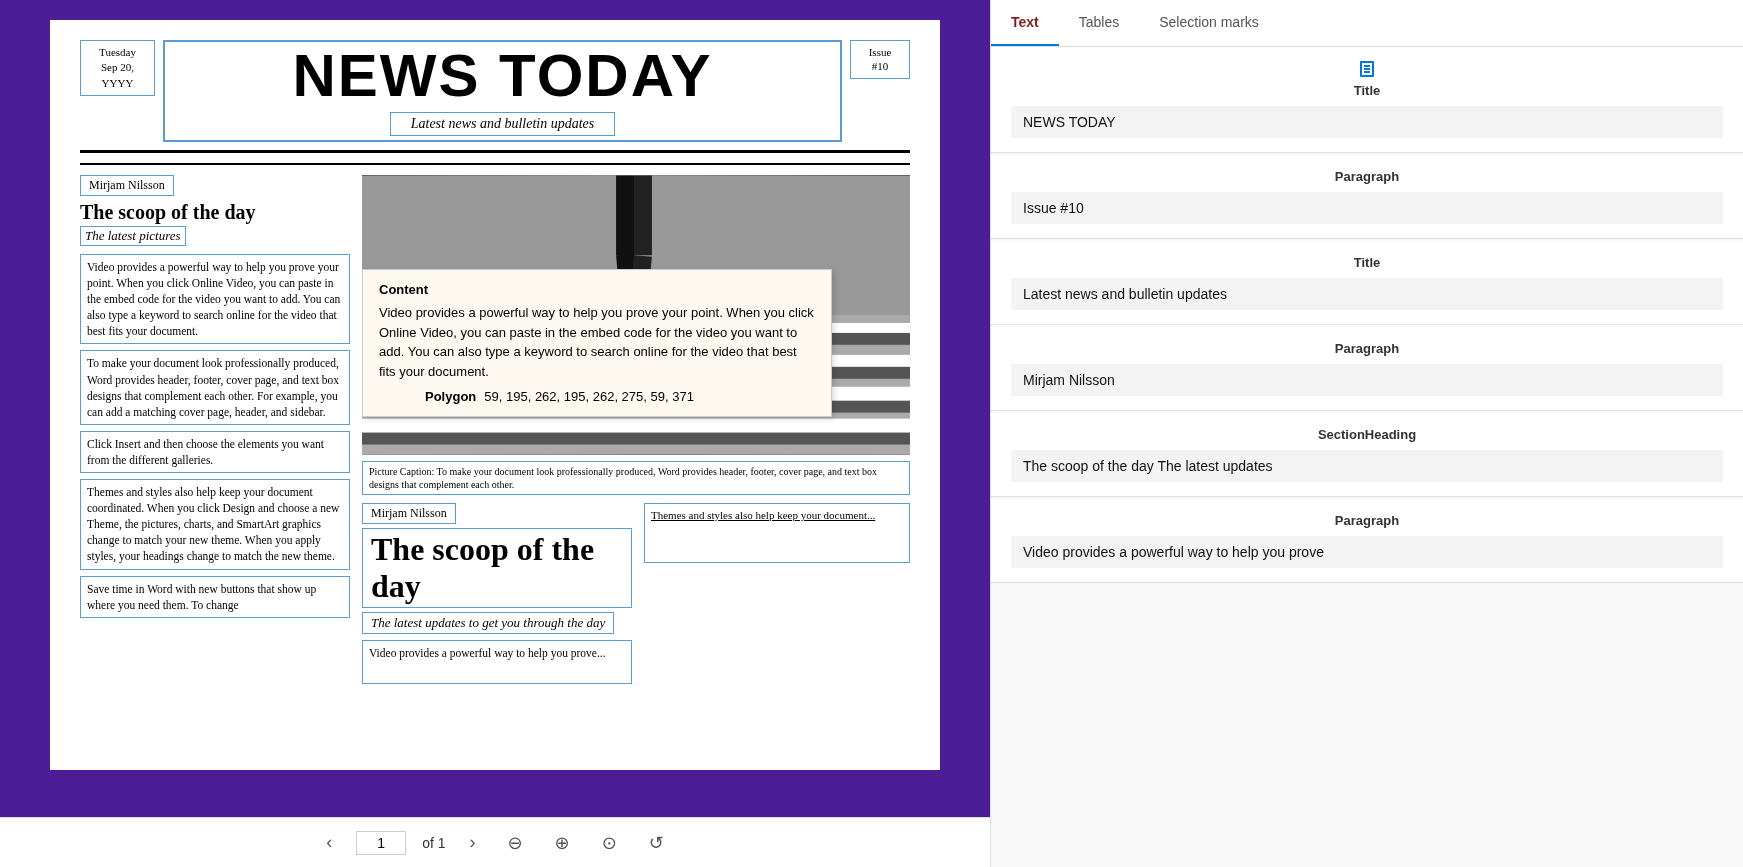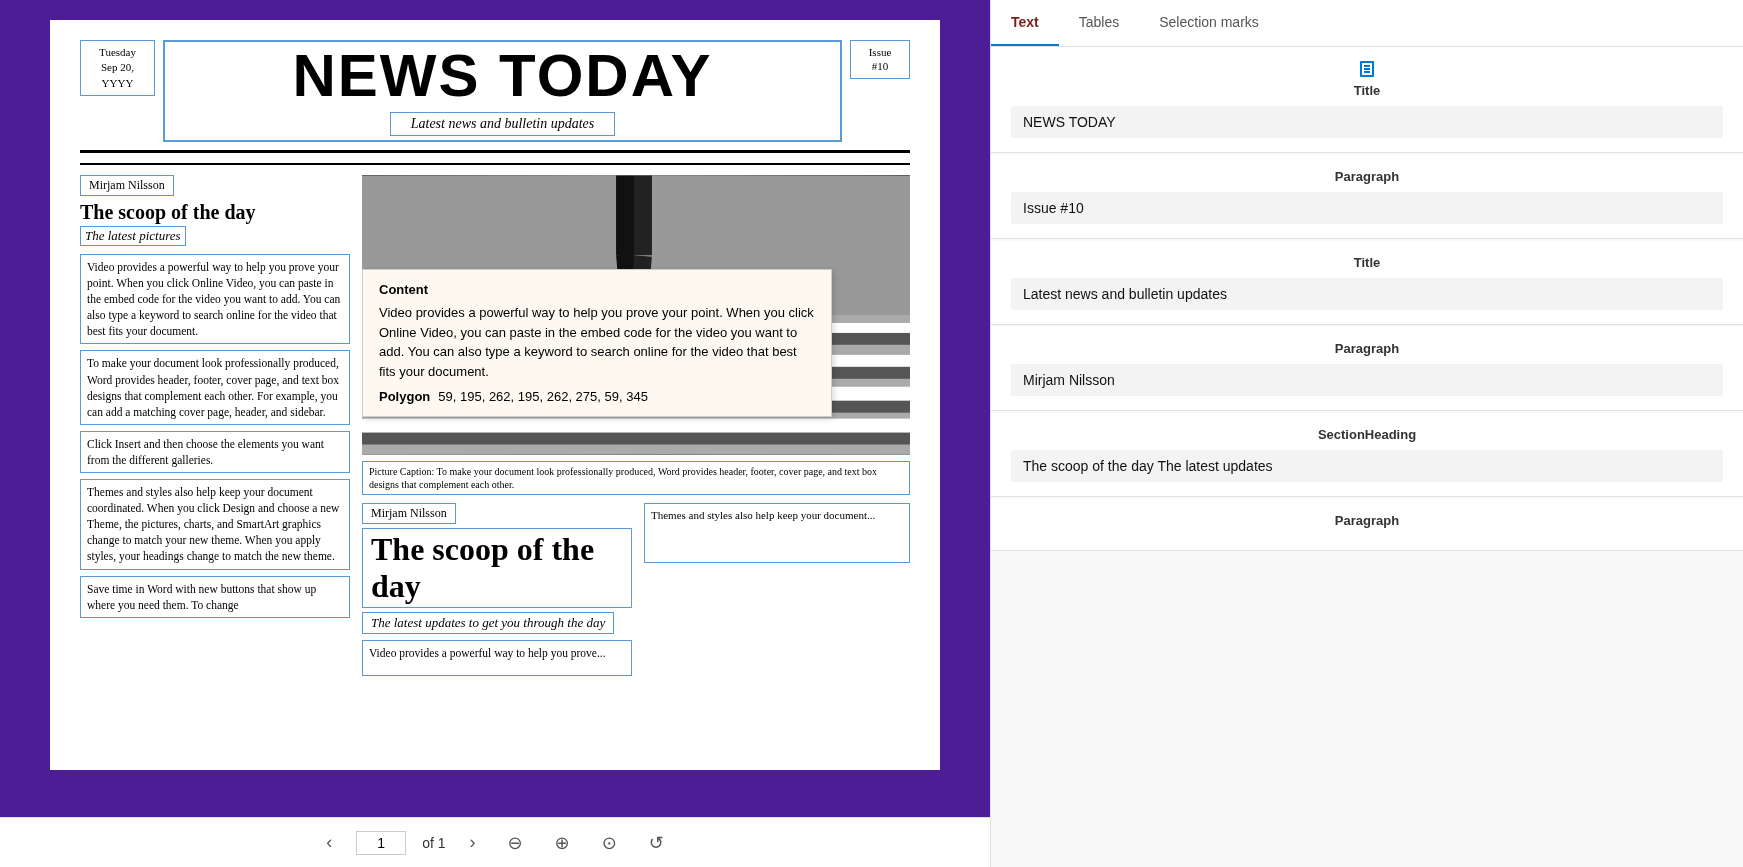--- a/index.html
+++ b/index.html
@@ -180,20 +180,21 @@
       font-size: 13px;
       line-height: 1.5;
       margin-bottom: 8px;
     }
 
     .popup-polygon-row {
       display: flex;
       align-items: flex-start;
       gap: 8px;
       font-size: 13px;
+      margin-left: 46px;
     }
 
     .popup-polygon-label {
       font-weight: bold;
       flex-shrink: 0;
     }
 
     
     .picture-caption {
       border: 1px solid #5b9bd5;
@@ -214,20 +215,21 @@
       gap: 12px;
     }
 
     .sec-col-left {
       width: 270px;
       flex-shrink: 0;
     }
 
     .sec-col-right {
       flex: 1;
+      text-decoration: underline;
     }
 
     .big-heading {
       font-size: 32px;
       font-weight: bold;
       font-family: 'Times New Roman', Times, serif;
       border: 1px solid #5b9bd5;
       display: inline-block;
       padding: 2px 8px;
       margin-bottom: 4px;
@@ -241,21 +243,21 @@
       display: inline-block;
       margin-bottom: 6px;
     }
 
     .partial-text-block {
       border: 1px solid #5b9bd5;
       padding: 4px 6px;
       font-size: 11.5px;
       line-height: 1.4;
       font-family: 'Times New Roman', Times, serif;
-      height: 36px;
+      height: 44px;
       overflow: hidden;
     }
 
     .right-bottom-text {
       border: 1px solid #5b9bd5;
       padding: 4px 6px;
       font-size: 11px;
       line-height: 1.4;
       font-family: 'Times New Roman', Times, serif;
       height: 60px;
@@ -452,21 +454,21 @@
               <rect x="0" y="226" width="550" height="12" fill="#555"></rect>
               <rect x="0" y="258" width="550" height="12" fill="#555"></rect>
             </svg>
 
             
             <div class="popup-tooltip">
               <div class="popup-label">Content</div>
               <div class="popup-content-text">Video provides a powerful way to help you prove your point. When you click Online Video, you can paste in the embed code for the video you want to add. You can also type a keyword to search online for the video that best fits your document.</div>
               <div class="popup-polygon-row">
                 <span class="popup-polygon-label">Polygon</span>
-                <span>59, 195, 262, 195, 262, 275, 59, 345</span>
+                <span>59, 195, 262, 195, 262, 275, 59, 371</span>
               </div>
             </div>
           </div>
 
           <div class="picture-caption">Picture Caption: To make your document look professionally produced, Word provides header, footer, cover page, and text box designs that complement each other.</div>
 
           <div class="second-section">
             <div class="second-columns">
               <div class="sec-col-left">
                 <div class="author-box">Mirjam Nilsson</div>
@@ -538,16 +540,17 @@
       <div class="panel-section-label">
         <span>SectionHeading</span>
       </div>
       <div class="panel-section-value">The scoop of the day The latest updates</div>
     </div>
 
     <div class="panel-section">
       <div class="panel-section-label">
         <span>Paragraph</span>
       </div>
+      <div class="panel-section-value">Video provides a powerful way to help you prove</div>
     </div>
 
   </div>
 </div>
 
 </body></html>

